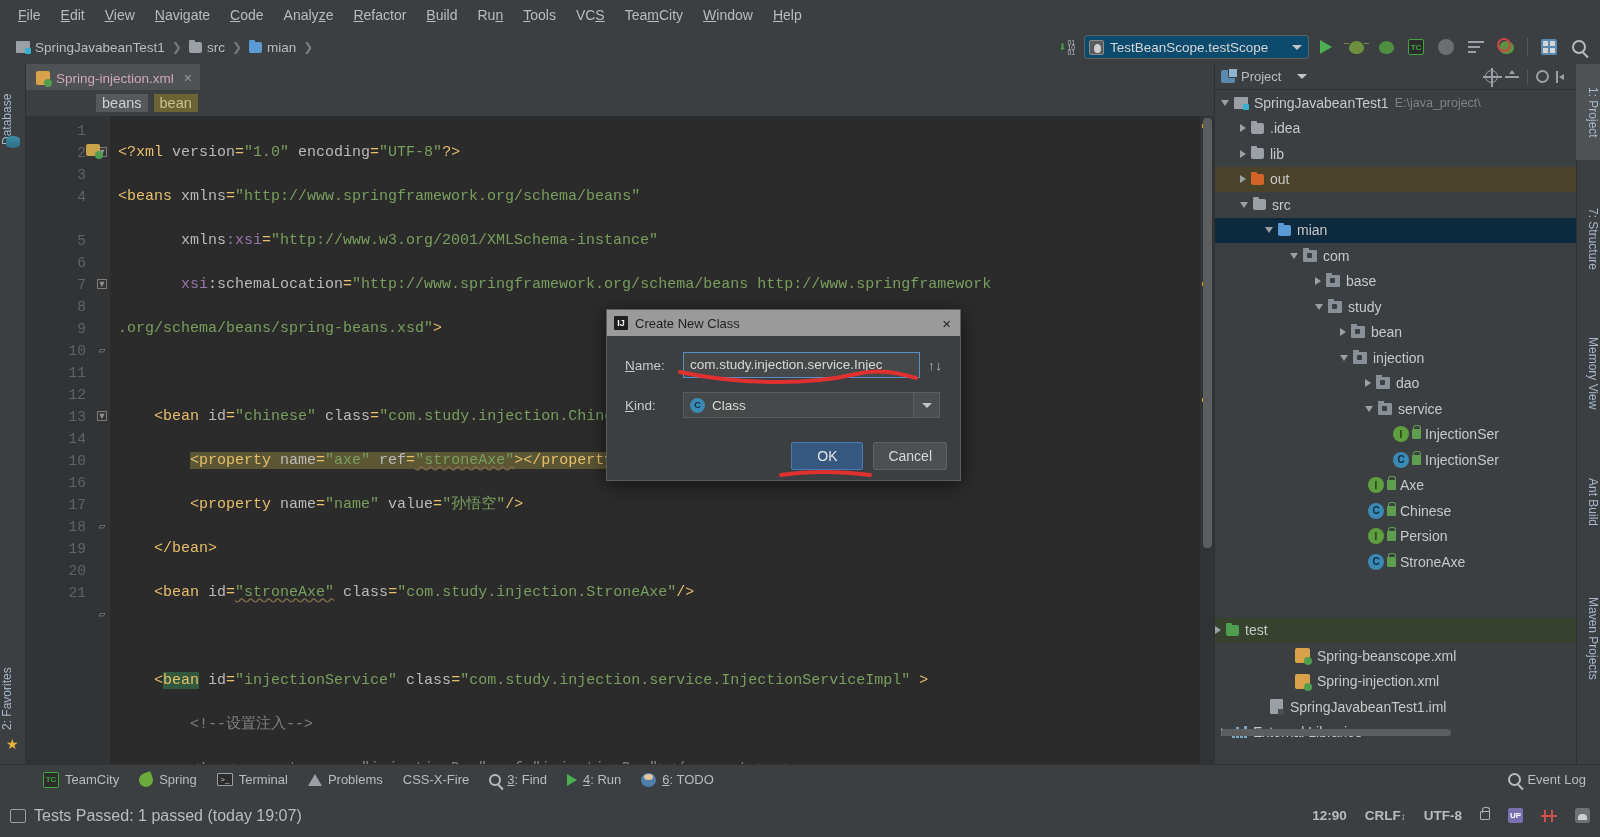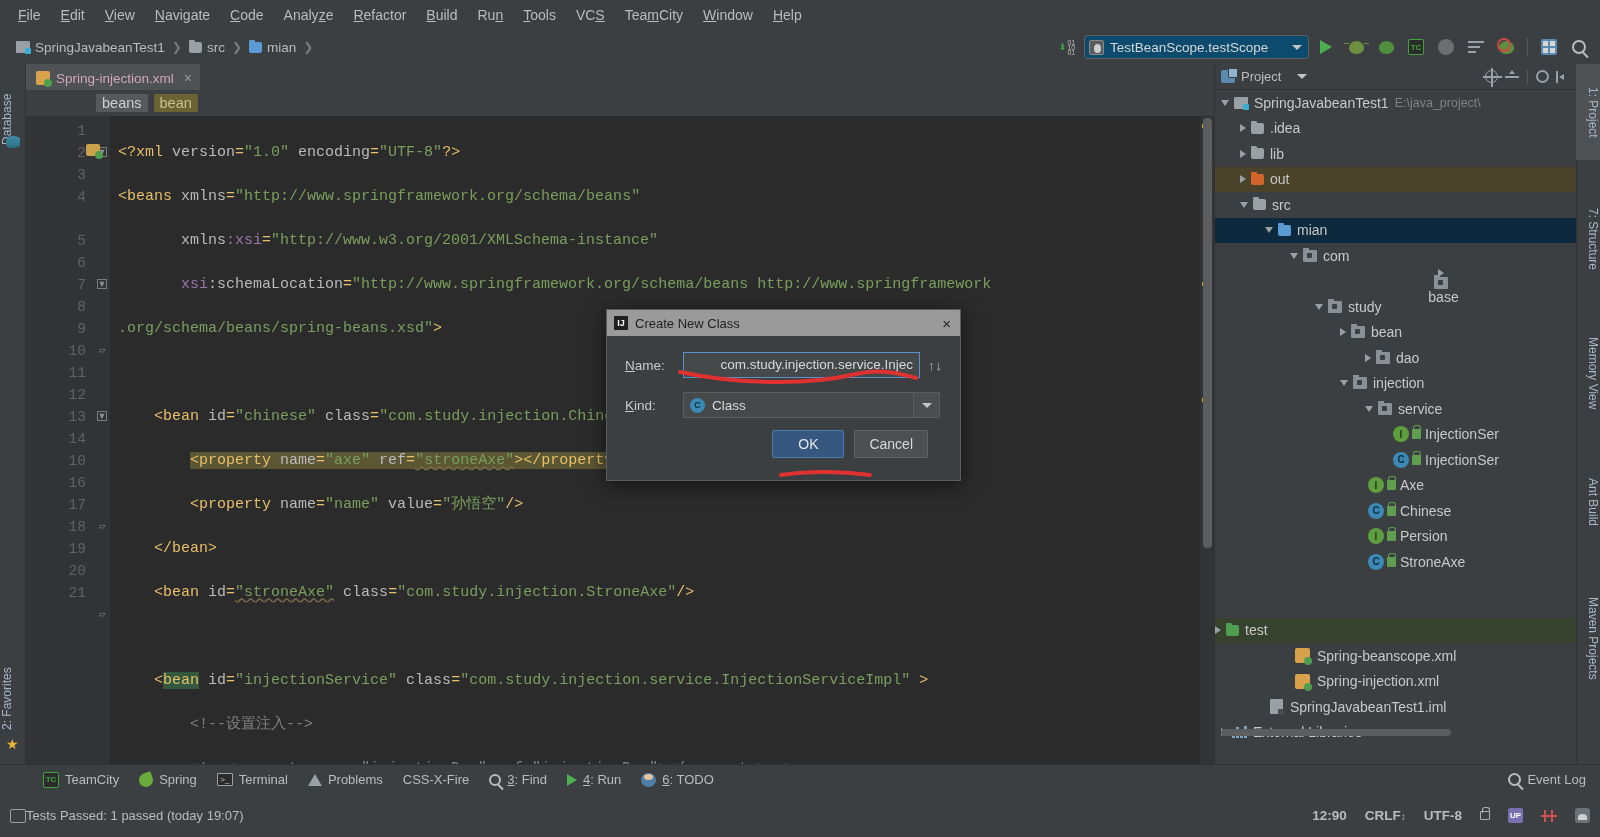--- a/index.html
+++ b/index.html
@@ -205,21 +205,21 @@
   .term-ico { width:16px;height:13px;background:#2b2b2b;border:1px solid #a0a0a0;border-radius:1px;color:#cfcfcf;font-size:8px;display:flex;align-items:center;justify-content:center;flex:none;}
   .warn-ico { width:0;height:0;border-left:7px solid transparent;border-right:7px solid transparent;border-bottom:12px solid #9aa0a6;flex:none;}
   .todo-ico { width:15px;height:14px;border-radius:50%;background:#4f7ea8;position:relative;flex:none;}
   .todo-ico::after{content:"";position:absolute;left:3px;top:1px;width:9px;height:6px;border-radius:50%;background:#e8c49a;}
 
   
   .statusbar {
     position:absolute; left:0; top:794px; width:1600px; height:43px;
     background:#3c3f41; display:flex; align-items:center; padding:0 10px 0 10px;
   }
-  .sb-left { display:flex; align-items:center; font-size:13px; color:#bbbbbb; }
+  .sb-left { display:flex; align-items:center; gap:8px; font-size:16px; color:#bbbbbb; }
   .sb-ico { width:16px;height:14px;border:1.5px solid #9aa0a6;border-radius:2px;flex:none;}
   .sb-right { margin-left:auto; display:flex; align-items:center; gap:18px; font-size:13.5px; color:#bbbbbb;font-weight:bold; }
   .lock-sb{ width:10px;height:9px;border:1.5px solid #b0b0b0;border-radius:1px;position:relative;}
   .lock-sb::before{content:"";position:absolute;left:1px;top:-5px;width:6px;height:5px;border:1.5px solid #b0b0b0;border-bottom:none;border-radius:3px 3px 0 0;}
   .up-ico{width:15px;height:15px;background:#7a6fb0;border-radius:2px;color:#fff;font-size:8px;display:flex;align-items:center;justify-content:center;}
   .hb-ico{width:16px;height:12px;position:relative;}
   .hb-ico::before{content:"";position:absolute;left:0;top:5px;width:16px;height:2px;background:#d05050;}
   .hb-ico::after{content:"";position:absolute;left:3px;top:0;width:2px;height:12px;background:#d05050;box-shadow:7px 0 0 #d05050;}
   .guy-ico{width:15px;height:15px;border-radius:3px;background:#6d7276;position:relative;}
   .guy-ico::after{content:"";position:absolute;left:3px;top:6px;width:9px;height:6px;border-radius:4px 4px 0 0;background:#cfcfcf;}
@@ -230,28 +230,28 @@
   .modal-title { height:26px; background:#9a9a9a; display:flex; align-items:center; gap:7px; padding:0 7px; }
   .modal-title .mt { font-size:13px; color:#1f1f1f; }
   .ij-ico { width:14px;height:14px;background:#1f1f1f;color:#fff;font-size:9px;font-weight:bold;display:flex;align-items:center;justify-content:center;border-radius:1px;flex:none;}
   .modal-close { margin-left:auto; font-size:15px; color:#1f1f1f; line-height:1; padding:0 2px; }
   .modal-body { padding:16px 16px 0 18px; position:relative; }
   .frow { display:flex; align-items:center; margin-bottom:14px; }
   .flab { width:58px; font-size:13.5px; color:#c9c9c9; }
   .fname-input {
     width:237px; height:26px; background:#45494a; border:1px solid #5b8fc9;
     color:#d8d8d8; font-size:13.5px; padding:0 6px; line-height:24px;
-    overflow:hidden; white-space:nowrap;text-align:right;
+    overflow:hidden; white-space:nowrap;
   }
   .arrows { margin-left:8px; font-size:13px; color:#c0c0c0; letter-spacing:1px; }
   .combo { width:257px; height:26px; background:#45494a; border:1px solid #5a5d5e; display:flex; align-items:center; }
   .combo .cval { display:flex; align-items:center; gap:7px; padding-left:6px; font-size:13.5px; color:#d8d8d8; }
   .combo .cbtn { margin-left:auto; width:26px; height:24px; background:#4a4e50; border-left:1px solid #5a5d5e; display:flex;align-items:center;justify-content:center; }
   .cc-ico { width:15px;height:15px;border-radius:50%;background:#3b8ab5;color:#0e2b3d;font-size:9px;font-weight:bold;display:flex;align-items:center;justify-content:center;flex:none;}
-  .modal-foot { position:absolute; left:0; bottom:22px; width:100%; display:flex; justify-content:flex-end; gap:10px; padding-right:32px;align-items:center; }
+  .modal-foot { position:absolute; left:0; bottom:10px; width:100%; display:flex; justify-content:flex-end; gap:10px; padding-right:13px;align-items:center; }
   .btn { height:28px; min-width:72px; padding:0 14px; font-size:14px; border-radius:2px; display:flex;align-items:center;justify-content:center; }
   .btn-ok { background:#365880; border:1px solid #4a7ab0; color:#e6e6e6; }
   .btn-cancel { background:#4c5052; border:1px solid #5f6365; color:#d8d8d8; }
 
   .redmark { position:absolute; pointer-events:none; }
 </style>
 </head>
 <body>
 
 <div class="app">
@@ -502,44 +502,44 @@
       <div class="trow sel-blue" style="padding-left:50px;">
         <span class="tw d"></span>
         <span class="ico-folder blue" style="margin-right:6px;"></span>
         <span class="tlabel">mian</span>
       </div>
       <div class="trow" style="padding-left:75px;">
         <span class="tw d"></span>
         <span class="pkg-ico" style="margin-right:6px;"></span>
         <span class="tlabel">com</span>
       </div>
-      <div class="trow" style="padding-left:100px;flex-direction:column;">
+      <div class="trow" style="padding-left:100px;">
         <span class="tw r"></span>
         <span class="pkg-ico" style="margin-right:6px;"></span>
         <span class="tlabel">base</span>
       </div>
       <div class="trow" style="padding-left:100px;">
         <span class="tw d"></span>
         <span class="pkg-ico" style="margin-right:6px;"></span>
         <span class="tlabel">study</span>
       </div>
       <div class="trow" style="padding-left:125px;">
         <span class="tw r"></span>
         <span class="pkg-ico" style="margin-right:6px;"></span>
         <span class="tlabel">bean</span>
       </div>
-      <div class="trow" style="padding-left:150px;">
-        <span class="tw r"></span>
-        <span class="pkg-ico" style="margin-right:6px;"></span>
-        <span class="tlabel">dao</span>
-      </div>
       <div class="trow" style="padding-left:125px;">
         <span class="tw d"></span>
         <span class="pkg-ico" style="margin-right:6px;"></span>
         <span class="tlabel">injection</span>
+      </div>
+      <div class="trow" style="padding-left:150px;">
+        <span class="tw r"></span>
+        <span class="pkg-ico" style="margin-right:6px;"></span>
+        <span class="tlabel">dao</span>
       </div>
       <div class="trow" style="padding-left:150px;">
         <span class="tw d"></span>
         <span class="pkg-ico" style="margin-right:6px;"></span>
         <span class="tlabel">service</span>
       </div>
       <div class="trow" style="padding-left:178px;">
         <span class="cls-ico i">I</span>
         <span class="lock-ico"></span>
         <span class="tlabel">InjectionSer</span>

